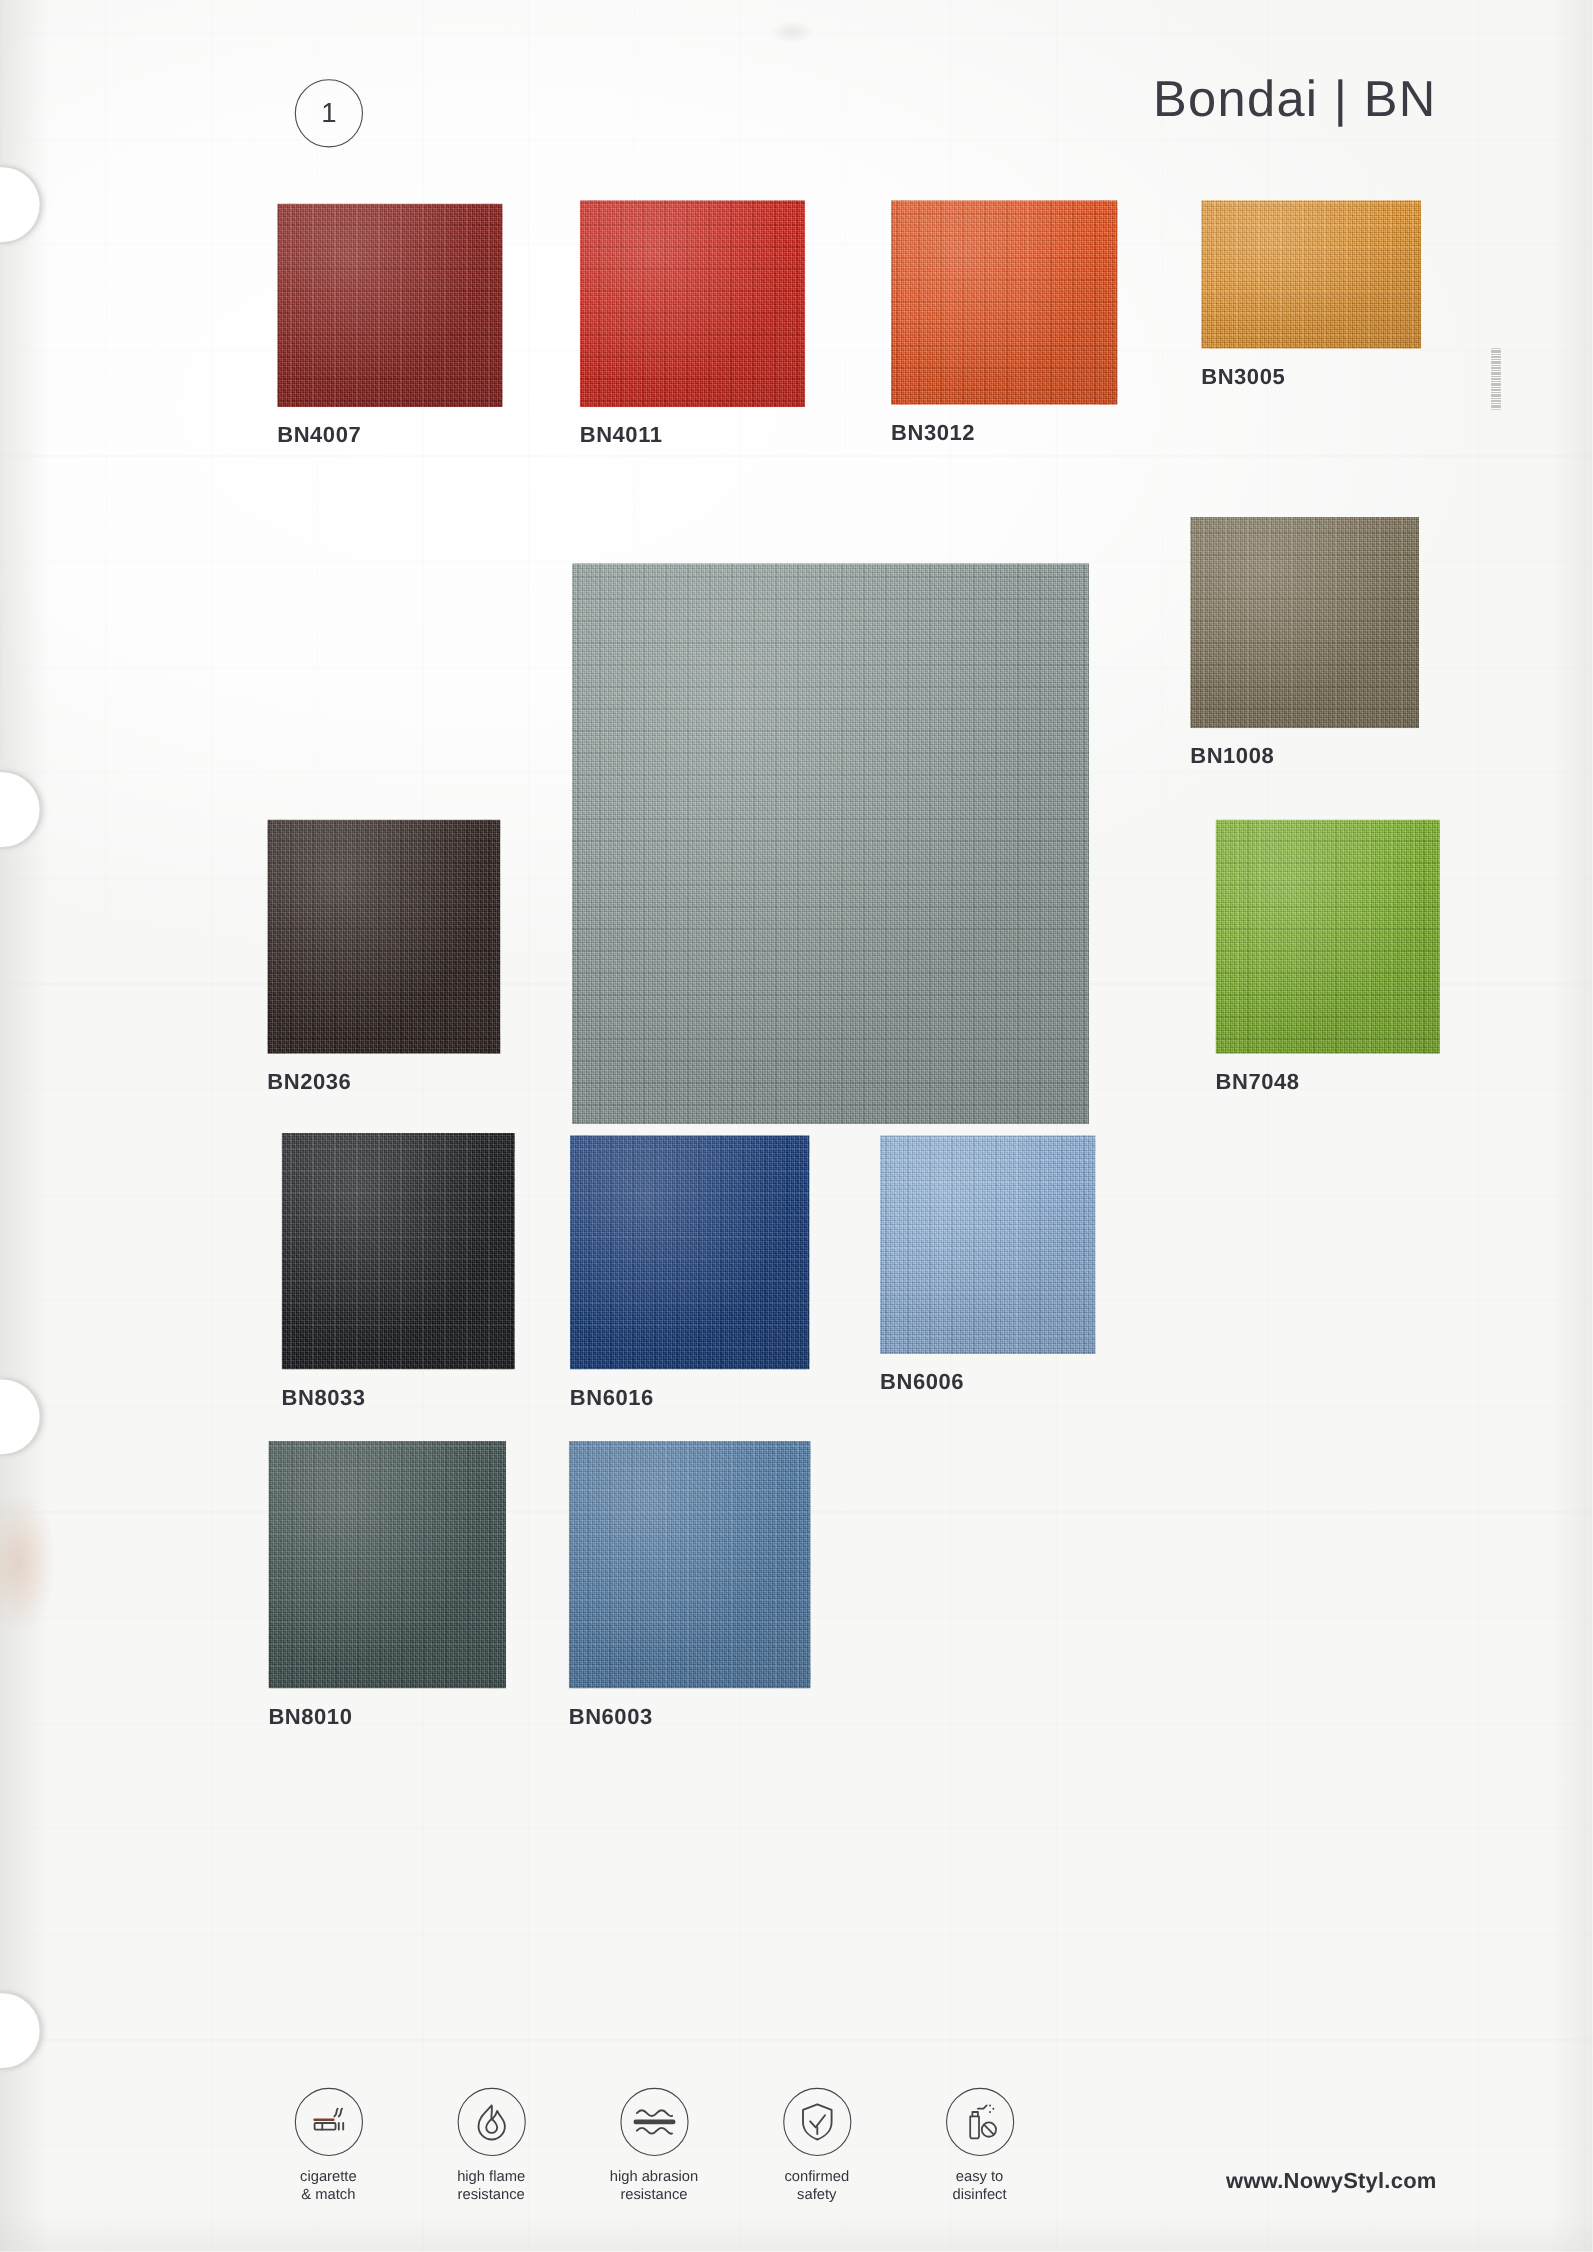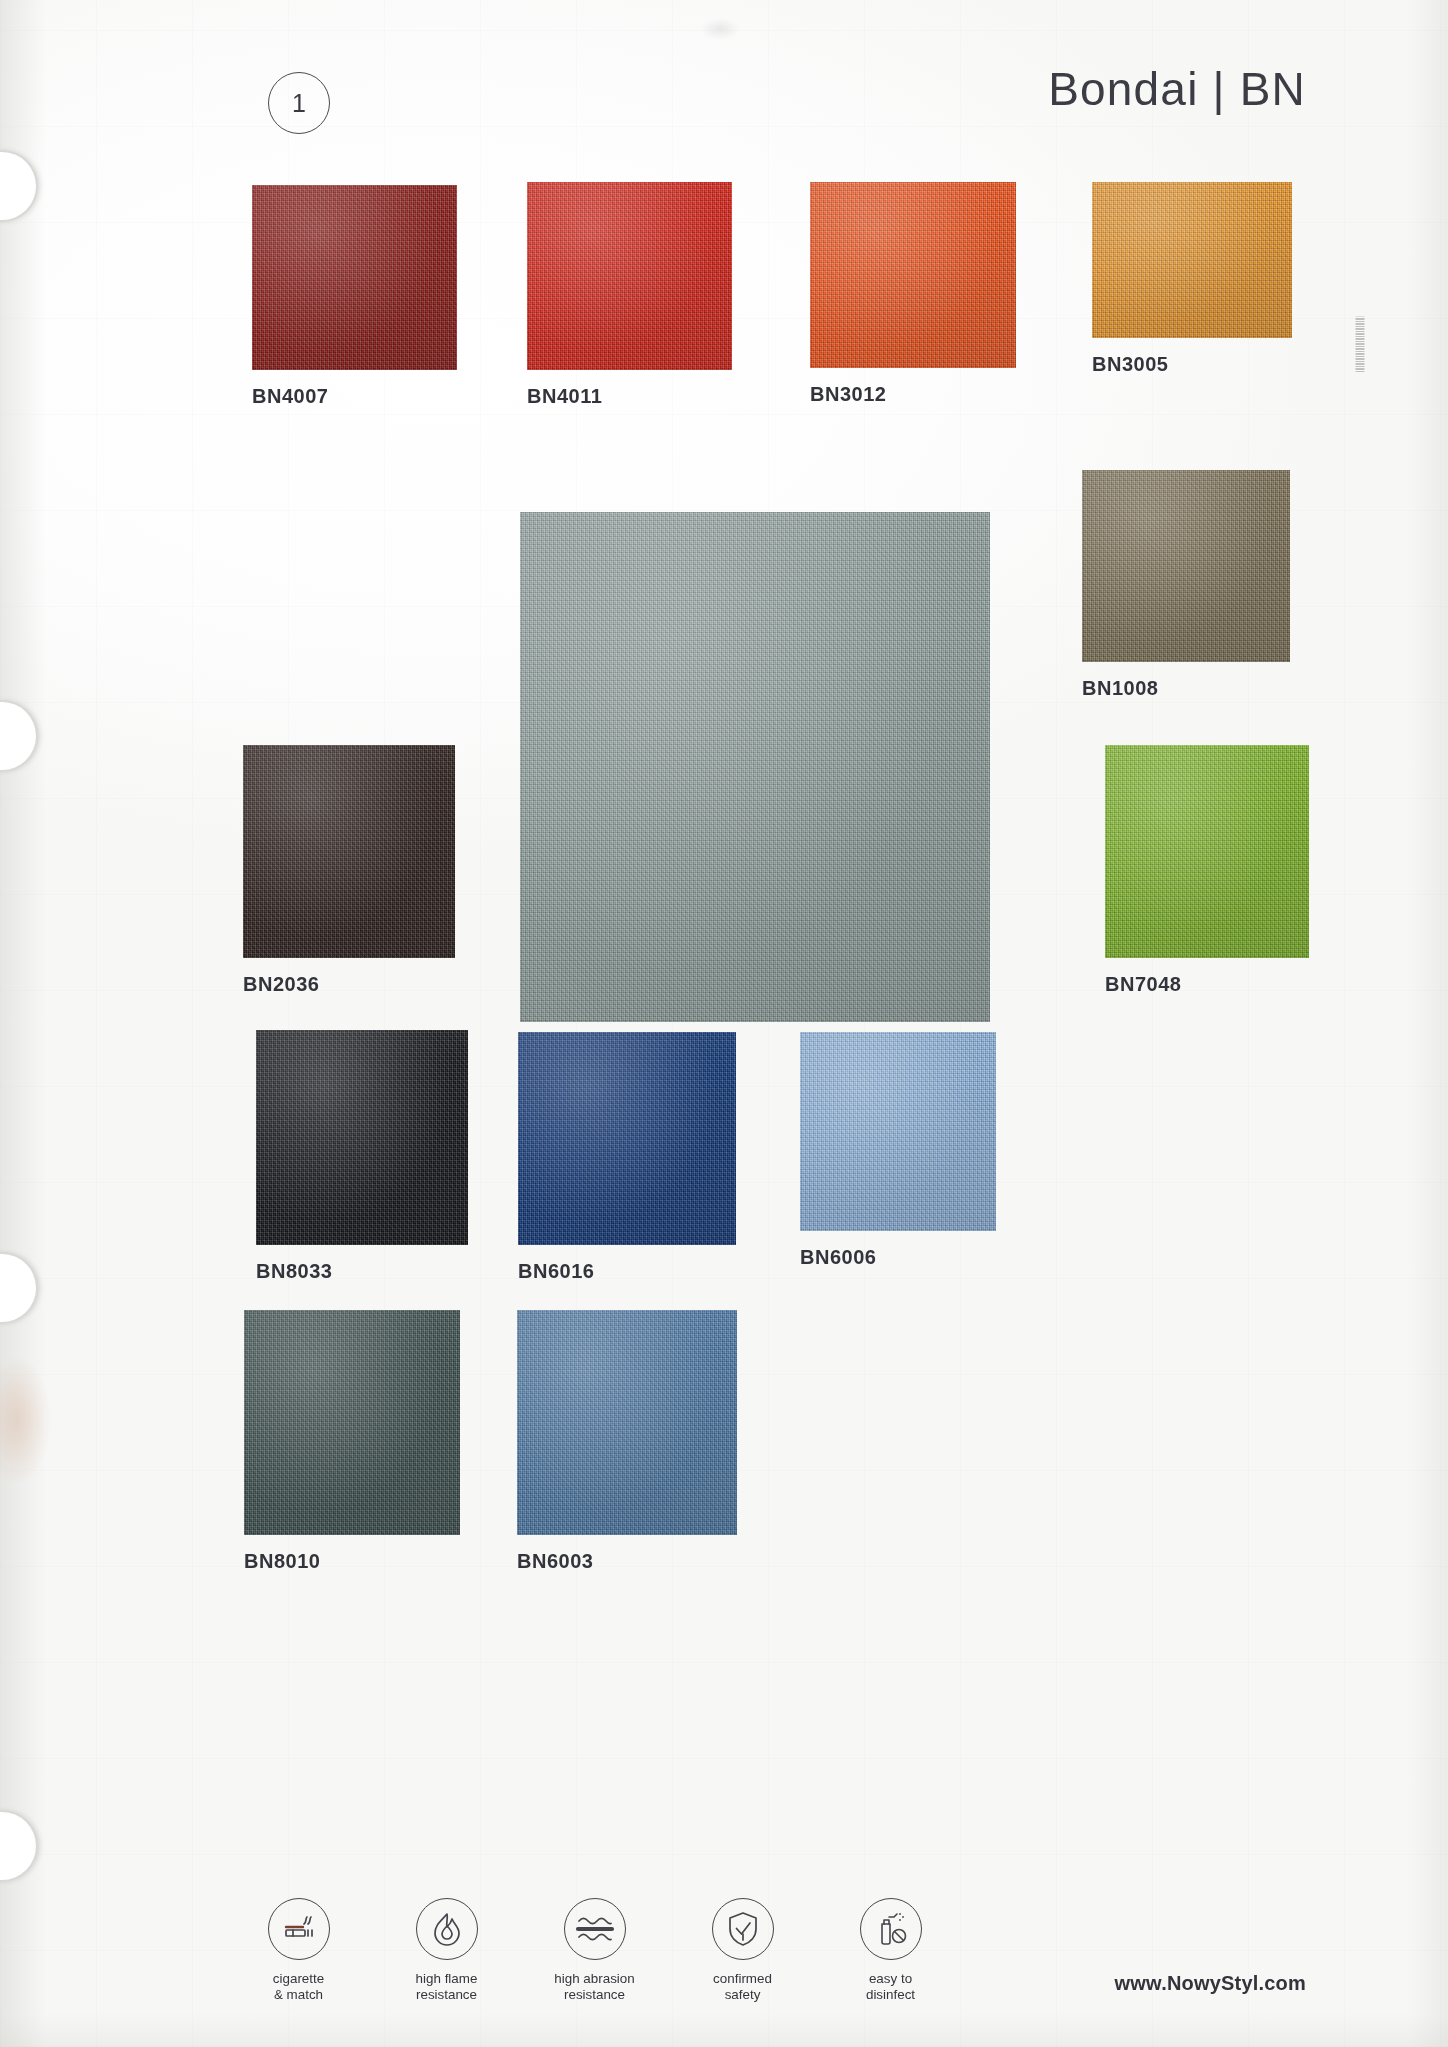--- a/index.html
+++ b/index.html
@@ -208,21 +208,21 @@
         <div class="swatch-label">BN4007</div>
       </div>
       <div class="swatch-cell" style="left: 527px; top: 182px; width: 205px; height: 188px; text-align: center;">
         <div class="fabric" style="--c: #d8251a;"></div>
         <div class="swatch-label">BN4011</div>
       </div>
       <div class="swatch-cell" style="left: 810px; top: 182px; width: 206px; height: 186px;">
         <div class="fabric" style="--c: #f0551f;"></div>
         <div class="swatch-label">BN3012</div>
       </div>
-      <div class="swatch-cell" style="left: 1092px; top: 182px; width: 200px; height: 156px;">
+      <div class="swatch-cell" style="left: 1092px; top: 182px; width: 200px; height: 135px;">
         <div class="fabric" style="--c: #e9982f;"></div>
         <div class="swatch-label">BN3005</div>
       </div>
       <div class="swatch-cell" style="left: 520px; top: 465px; width: 470px; height: 510px; margin-top: 47px;">
         <div class="fabric" style="--c: #93a3a0;"></div>
         <div class="swatch-label">BN8078</div>
       </div>
       <div class="swatch-cell" style="left: 1082px; top: 470px; width: 208px; height: 192px;">
         <div class="fabric" style="--c: #80745a;"></div>
         <div class="swatch-label">BN1008</div>

